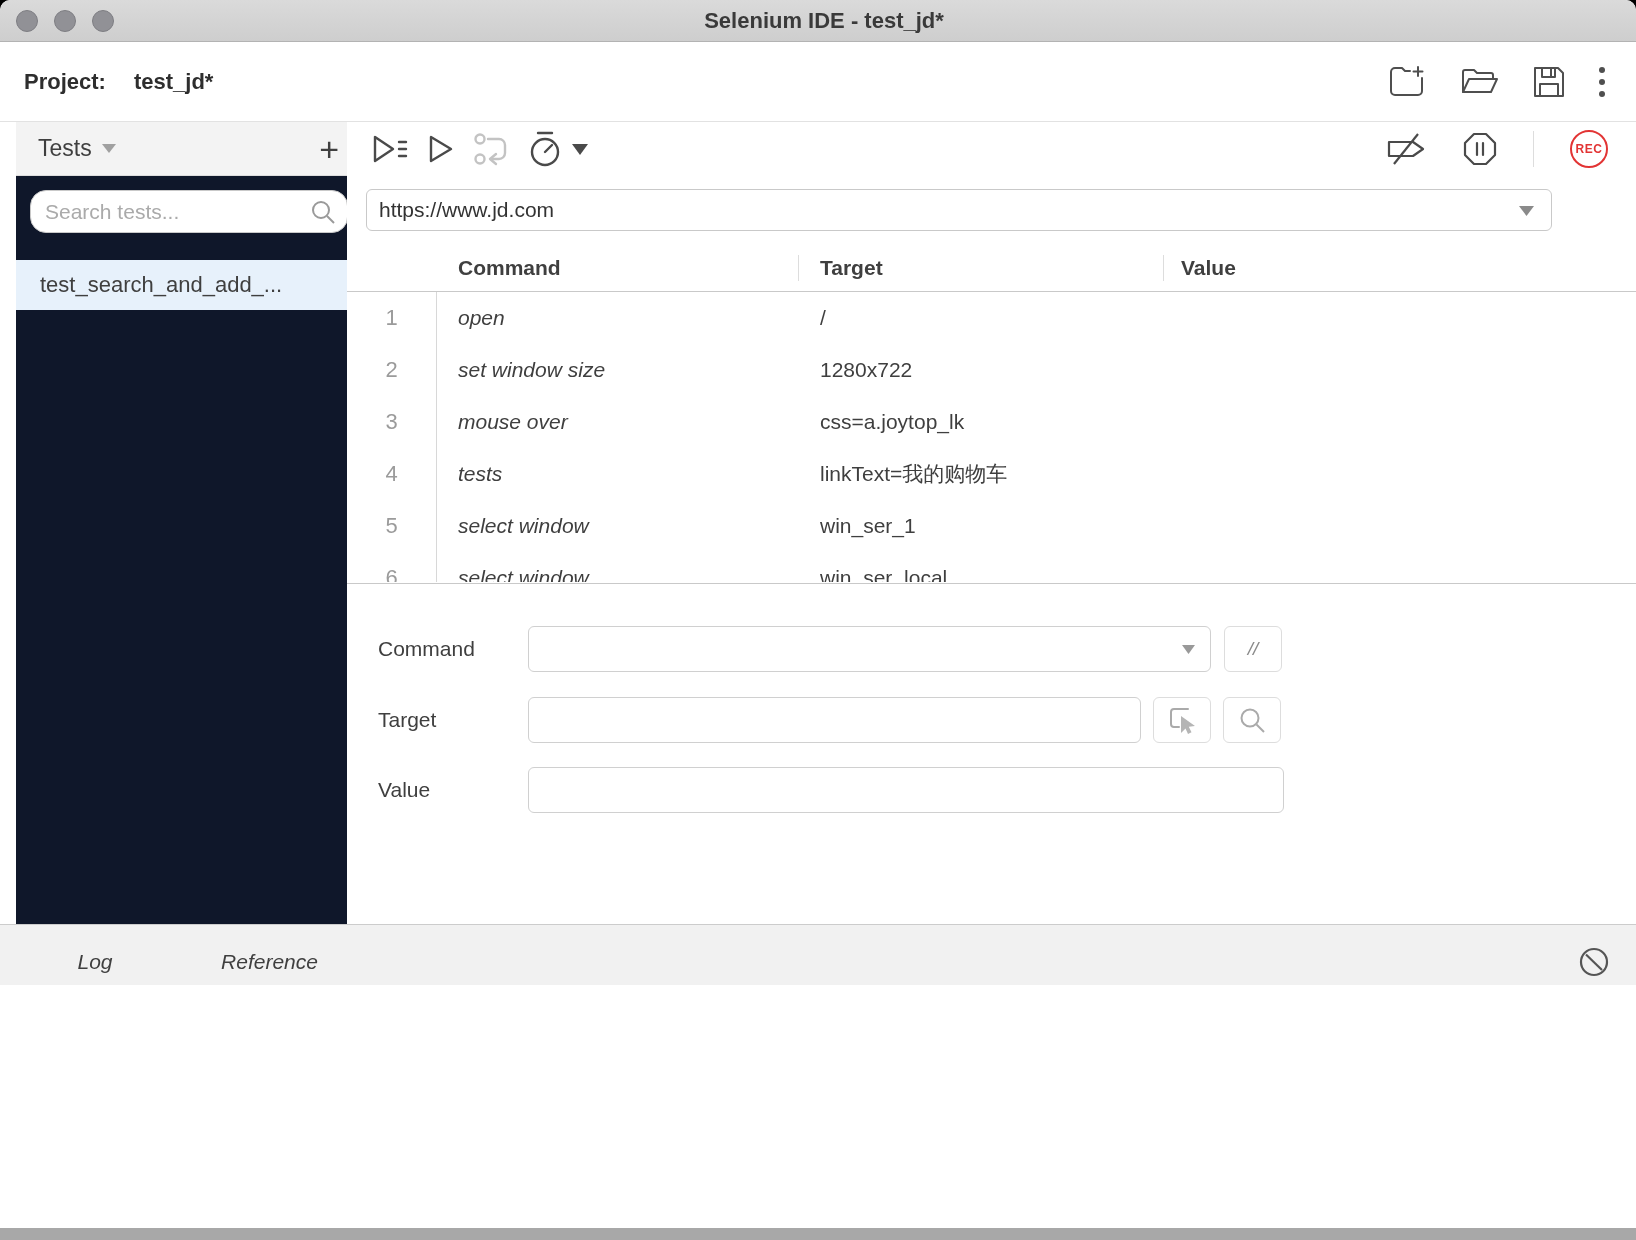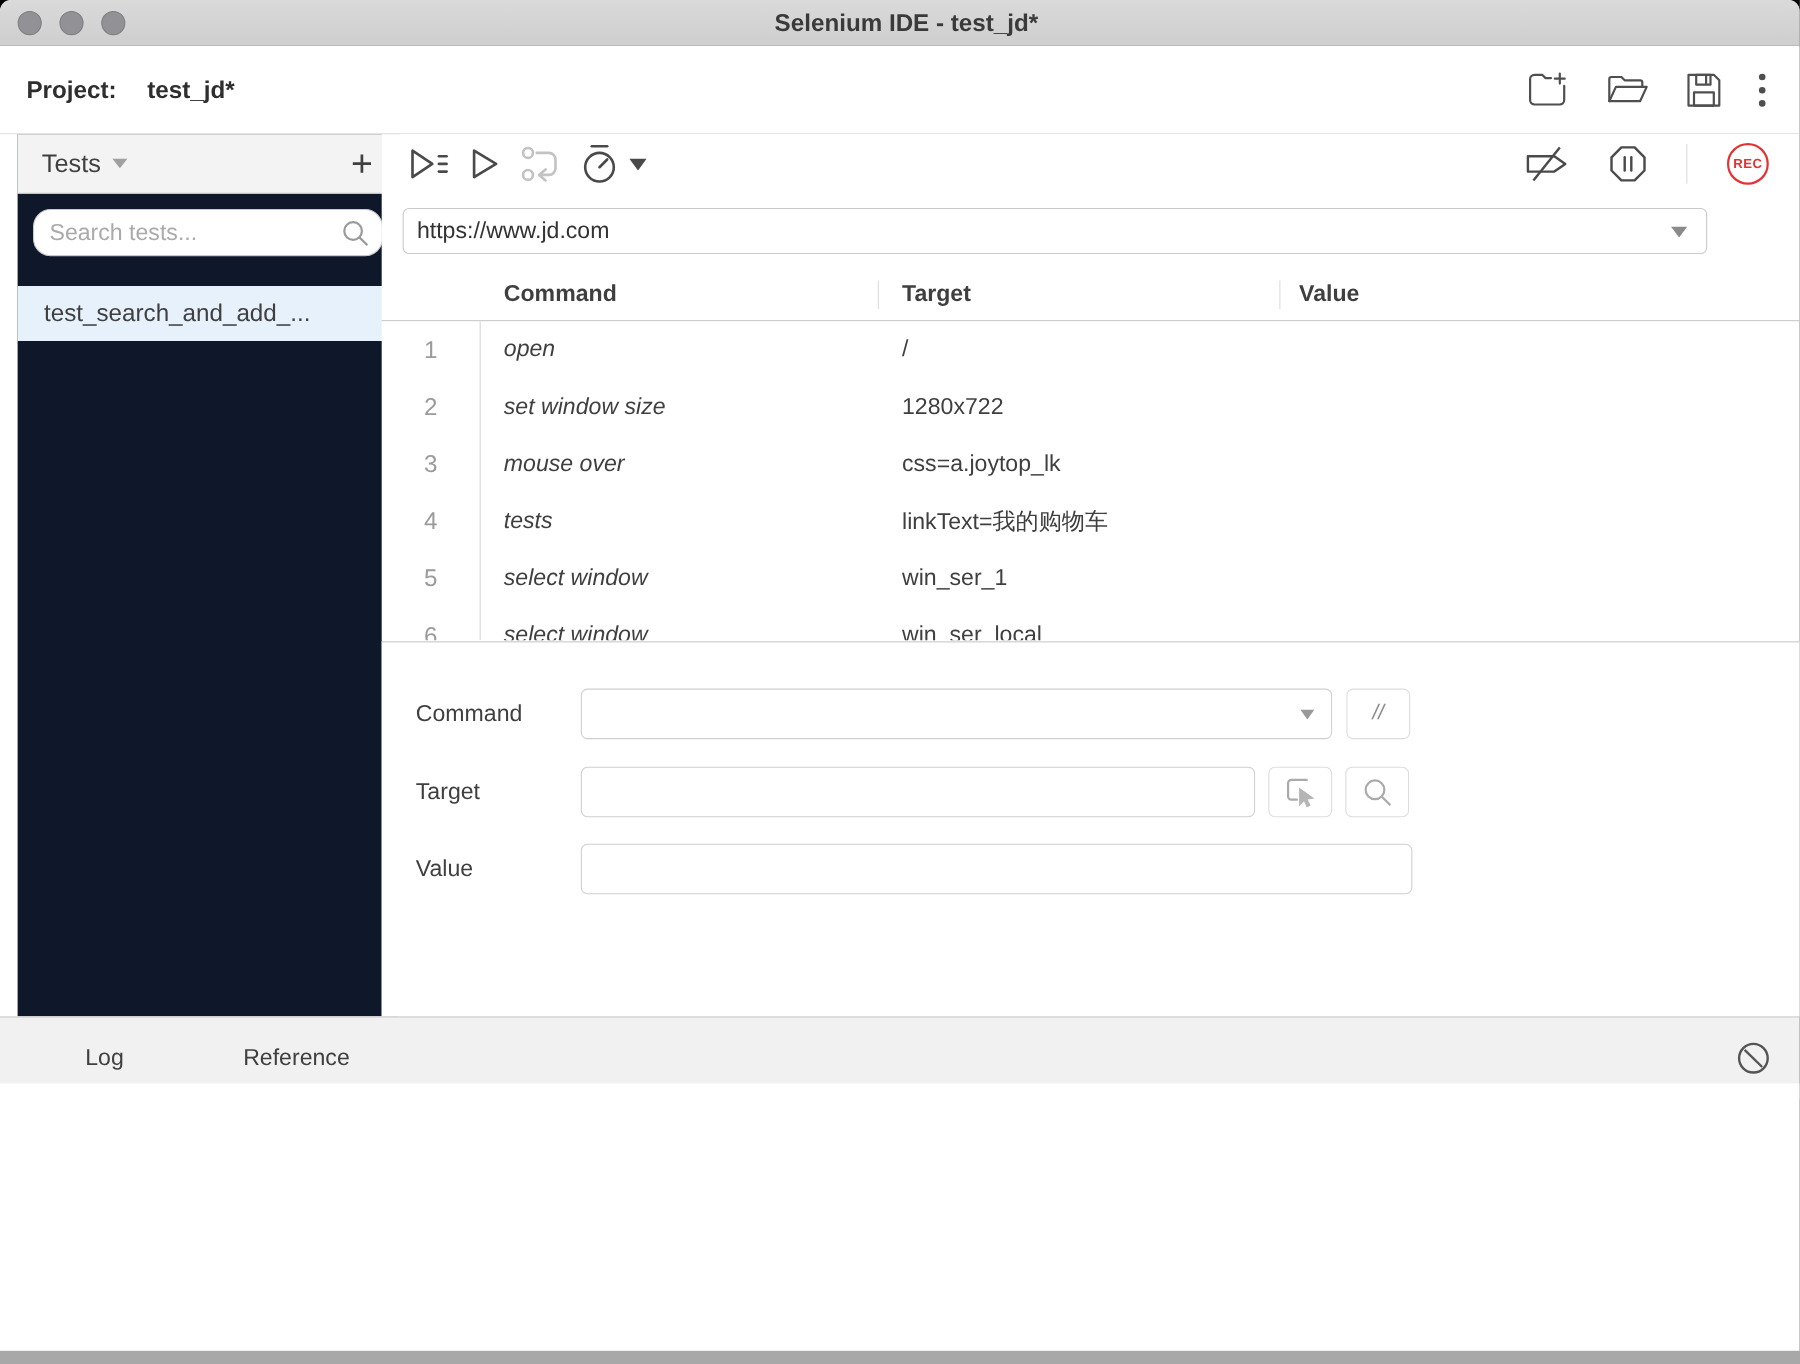--- a/index.html
+++ b/index.html
@@ -74,21 +74,21 @@
   .f-input { height:46px; border:1px solid #d0d0d0; border-radius:6px; font-size:21px; color:#333;
     padding:0 14px; outline:none; font-family:inherit; background:#fff; }
   .icon-btn { width:58px; height:46px; border:1px solid #ddd; border-radius:6px; background:#fff;
     display:flex; align-items:center; justify-content:center; cursor:pointer; }
   .comment-btn { font-size:19px; font-style:italic; color:#8a8a8a; }
   .cmd-select-wrap { position:relative; }
   .cmd-select-caret { position:absolute; right:16px; top:19px; }
 
   
   .bottom-bar { position:absolute; left:0; top:924px; width:1636px; height:75px; background:#f1f1f1;
-    border-top:1px solid #ccc; display:flex; align-items:center; }
+    border-top:1px solid #ccc; display:flex; align-items:center;font-style:italic; }
   .tab { height:100%; display:flex; align-items:center; justify-content:center;
     font-size:21px; color:#3f3f3f; position:relative; cursor:pointer; }
   .tab-log { width:174px; margin-left:8px; }
   .tab-ref { width:175px; }
   .tab.active::after { content:""; position:absolute; left:0; right:0; bottom:0; height:4px;
     background:var(--accent,#4a97e8); }
   .clear-log { margin-left:auto; margin-right:26px; cursor:pointer; display:flex; }
 
   .log-area { position:absolute; left:0; top:985px; width:1636px; height:243px; background:#fff; }
   .footer-strip { position:absolute; left:0; top:1228px; width:1636px; height:12px; background:#a8a8a8; }

